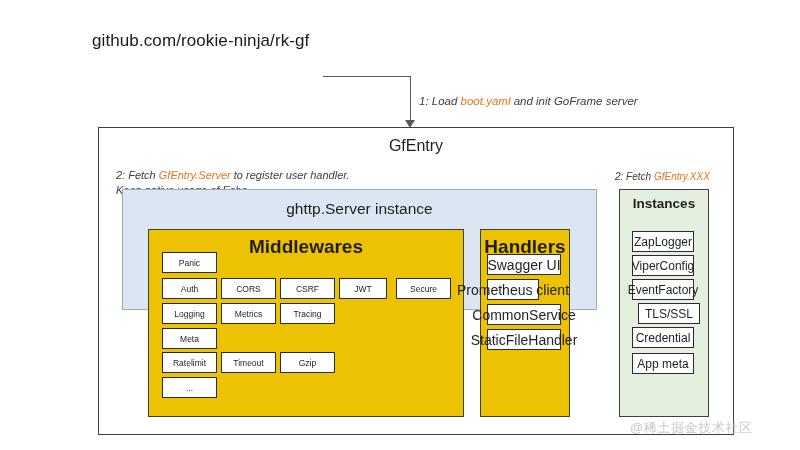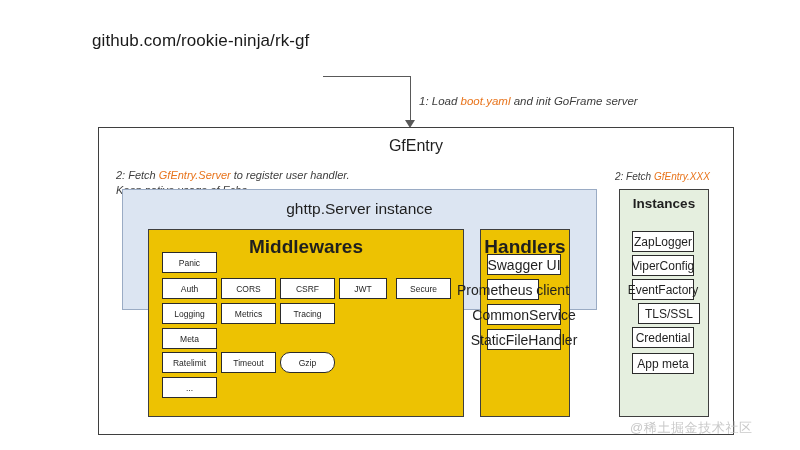--- a/index.html
+++ b/index.html
@@ -248,21 +248,21 @@
   <div class="chip" style="left:396px; top:278px; width:55px;">Secure</div>
 
   <div class="chip" style="left:162px; top:303px; width:55px;">Logging</div>
   <div class="chip" style="left:221px; top:303px; width:55px;">Metrics</div>
   <div class="chip" style="left:280px; top:303px; width:55px;">Tracing</div>
 
   <div class="chip" style="left:162px; top:328px; width:55px;">Meta</div>
 
   <div class="chip" style="left:162px; top:352px; width:55px;">Ratelimit</div>
   <div class="chip" style="left:221px; top:352px; width:55px;">Timeout</div>
-  <div class="chip" style="left:280px; top:352px; width:55px;border-radius:10px;">Gzip</div>
+  <div class="chip" style="left:280px; top:352px; width:55px;">Gzip</div>
 
   <div class="chip" style="left:162px; top:377px; width:55px;">...</div>
 
   <div class="ygroup handlers">
     <div class="ygroup-title">Handlers</div>
   </div>
 
   <div class="chip chip-handler" style="left:487px; top:254px; width:74px;">Swagger UI</div>
   <div class="chip chip-handler" style="left:487px; top:279px; width:52px;">Prometheus client</div>
   <div class="chip chip-handler" style="left:487px; top:304px; width:74px;">CommonService</div>

